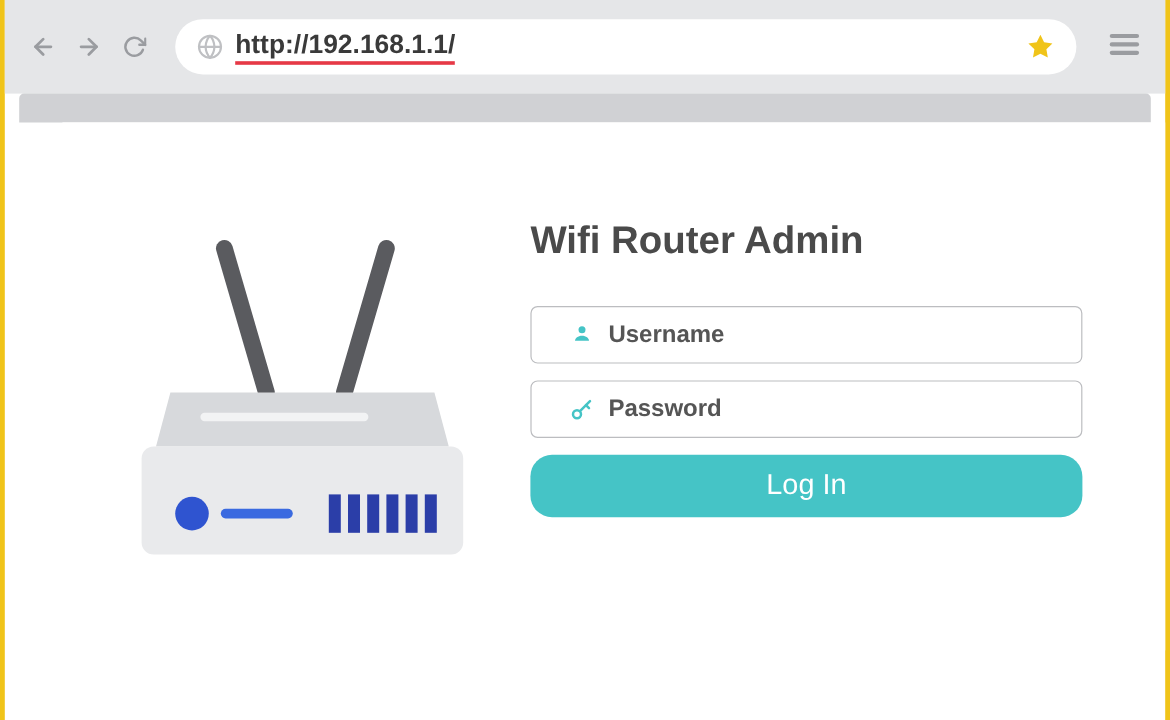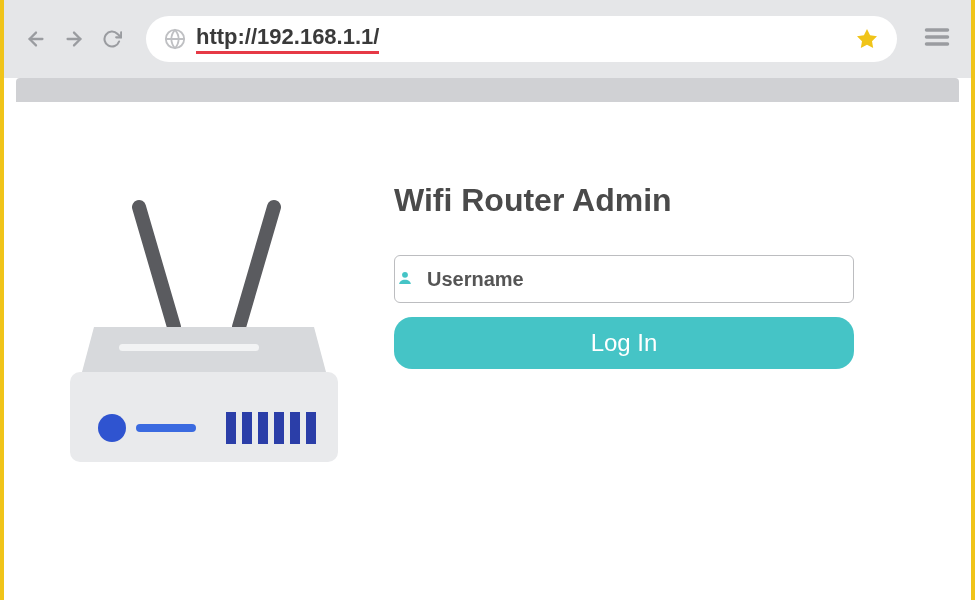--- a/index.html
+++ b/index.html
@@ -74,20 +74,21 @@
       height: 24px;
       margin: 0 12px;
       border-radius: 4px 4px 0 0;
     }
     .content-area {
       background: #fff;
       padding: 50px 40px;
       display: flex;
       align-items: flex-start;
       gap: 40px;
+      margin-left: 48px;
     }
     .router-illustration {
       width: 310px;
       height: 320px;
       position: relative;
       margin-top: 20px;
     }
     .login-panel {
       flex: 1;
       max-width: 460px;
@@ -98,21 +99,21 @@
       font-weight: 700;
       color: #4a4a4a;
       margin-bottom: 36px;
     }
     .input-wrap {
       border: 1px solid #bcbdc0;
       border-radius: 6px;
       height: 48px;
       display: flex;
       align-items: center;
-      padding: 0 0;
+      padding: 0 32px;
       margin-bottom: 14px;
       background: #fff;
     }
     .input-icon {
       color: #45c4c6;
       margin-right: 12px;
       flex-shrink: 0;
     }
     .input-field {
       border: none;
@@ -215,17 +216,25 @@
       <h1 class="login-title">Wifi Router Admin</h1>
 
       <div class="input-wrap">
         <svg class="input-icon" width="20" height="20" viewBox="0 0 24 24" fill="currentColor">
             <circle cx="12" cy="7" r="3.5"></circle>
             <path d="M12 13c-4 0-7 2.5-7 5h14c0-2.5-3-5-7-5z"></path>
           </svg>
         <input class="input-field" type="text" placeholder="Username" style="">
       </div>
 
+      <div class="input-wrap">
+        <svg class="input-icon" width="20" height="20" viewBox="0 0 24 24" fill="none" stroke="currentColor" stroke-width="2.5" stroke-linecap="round" stroke-linejoin="round">
+            <circle cx="7" cy="17" r="4"></circle>
+            <line x1="10" y1="14" x2="20" y2="4"></line>
+            <line x1="16" y1="8" x2="19" y2="11"></line>
+          </svg>
+        <input class="input-field" type="password" placeholder="Password" style="">
+      </div>
 
       <button class="login-btn">Log In</button>
     </div>
   </div>
 </div>
 
 </body></html>

